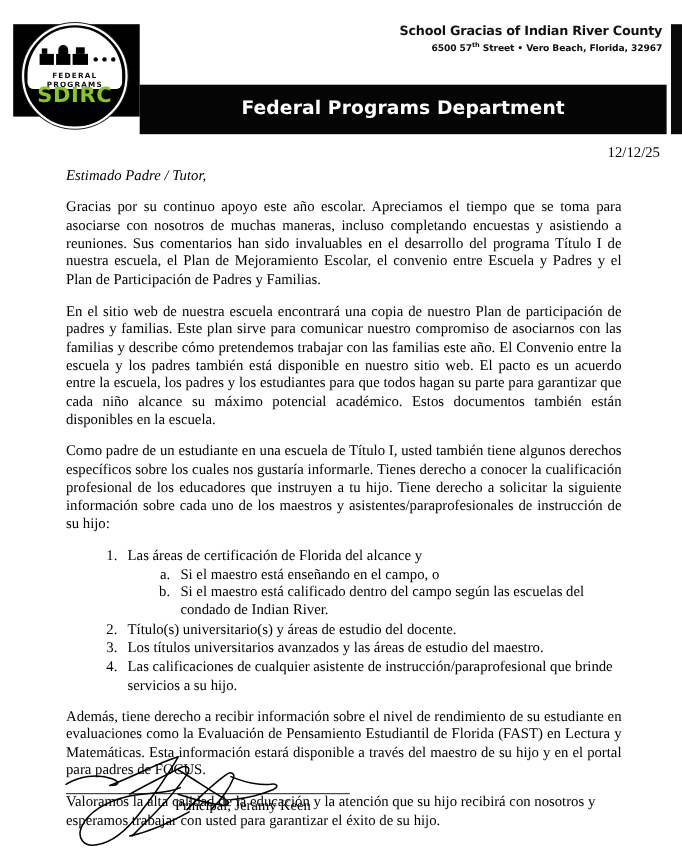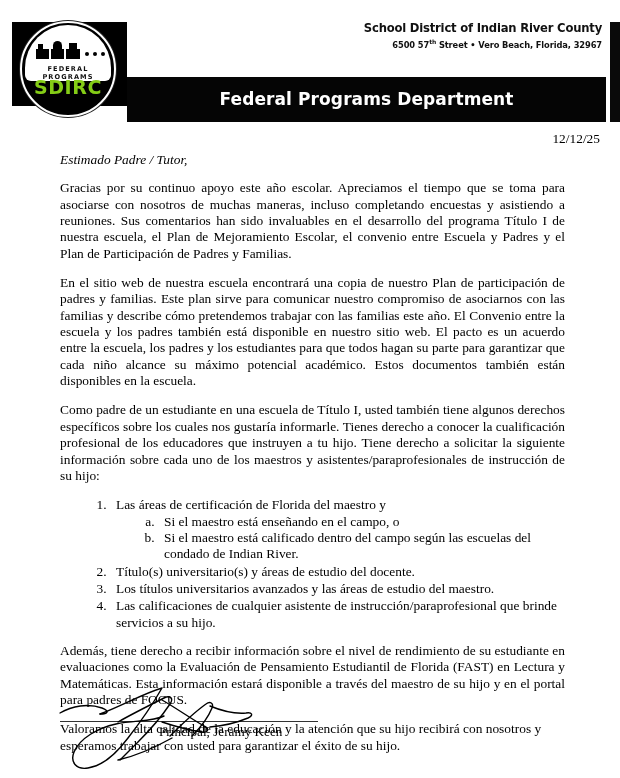--- a/index.html
+++ b/index.html
@@ -244,21 +244,21 @@
 
 <div class="header">
 
   <div class="hdr-black-left"></div>
   <div class="hdr-black-banner"></div>
   <div class="hdr-right-strip"></div>
 
   <div class="banner-title">Federal Programs Department</div>
 
   <div class="district-block">
-    <div class="district-name">School District of Indian River County</div>
+    <div class="district-name">School Gracias of Indian River County</div>
     <div class="district-addr"><span>6500 57</span><sup>th</sup><span> Street • Vero Beach, Florida, 32967</span></div>
   </div>
 
   <div class="logo">
     <div class="logo-dome"></div>
     <div class="logo-icons">
       <span class="bldg b1"></span>
       <span class="bldg b1cap"></span>
       <span class="bldg b2"></span>
       <span class="bldg b2cap"></span>
@@ -280,21 +280,21 @@
   <p class="salutation">Estimado Padre / Tutor,</p>
 
   <p class="para">Gracias por su continuo apoyo este año escolar. Apreciamos el tiempo que se toma para asociarse con nosotros de muchas maneras, incluso completando encuestas y asistiendo a reuniones. Sus comentarios han sido invaluables en el desarrollo del programa Título I de nuestra escuela, el Plan de Mejoramiento Escolar, el convenio entre Escuela y Padres y el Plan de Participación de Padres y Familias.</p>
 
   <p class="para">En el sitio web de nuestra escuela encontrará una copia de nuestro Plan de participación de padres y familias. Este plan sirve para comunicar nuestro compromiso de asociarnos con las familias y describe cómo pretendemos trabajar con las familias este año. El Convenio entre la escuela y los padres también está disponible en nuestro sitio web. El pacto es un acuerdo entre la escuela, los padres y los estudiantes para que todos hagan su parte para garantizar que cada niño alcance su máximo potencial académico. Estos documentos también están disponibles en la escuela.</p>
 
   <p class="para">Como padre de un estudiante en una escuela de Título I, usted también tiene algunos derechos específicos sobre los cuales nos gustaría informarle. Tienes derecho a conocer la cualificación profesional de los educadores que instruyen a tu hijo. Tiene derecho a solicitar la siguiente información sobre cada uno de los maestros y asistentes/paraprofesionales de instrucción de su hijo:</p>
 
   <ol class="lvl1">
     <li>
-      <span>Las áreas de certificación de Florida del maestro y</span>
+      <span>Las áreas de certificación de Florida del alcance y</span>
       <ol class="lvl2">
         <li>Si el maestro está enseñando en el campo, o</li>
         <li>Si el maestro está calificado dentro del campo según las escuelas del condado de Indian River.</li>
       </ol>
     </li>
     <li>Título(s) universitario(s) y áreas de estudio del docente.</li>
     <li>Los títulos universitarios avanzados y las áreas de estudio del maestro.</li>
     <li>Las calificaciones de cualquier asistente de instrucción/paraprofesional que brinde servicios a su hijo.</li>
   </ol>
 

